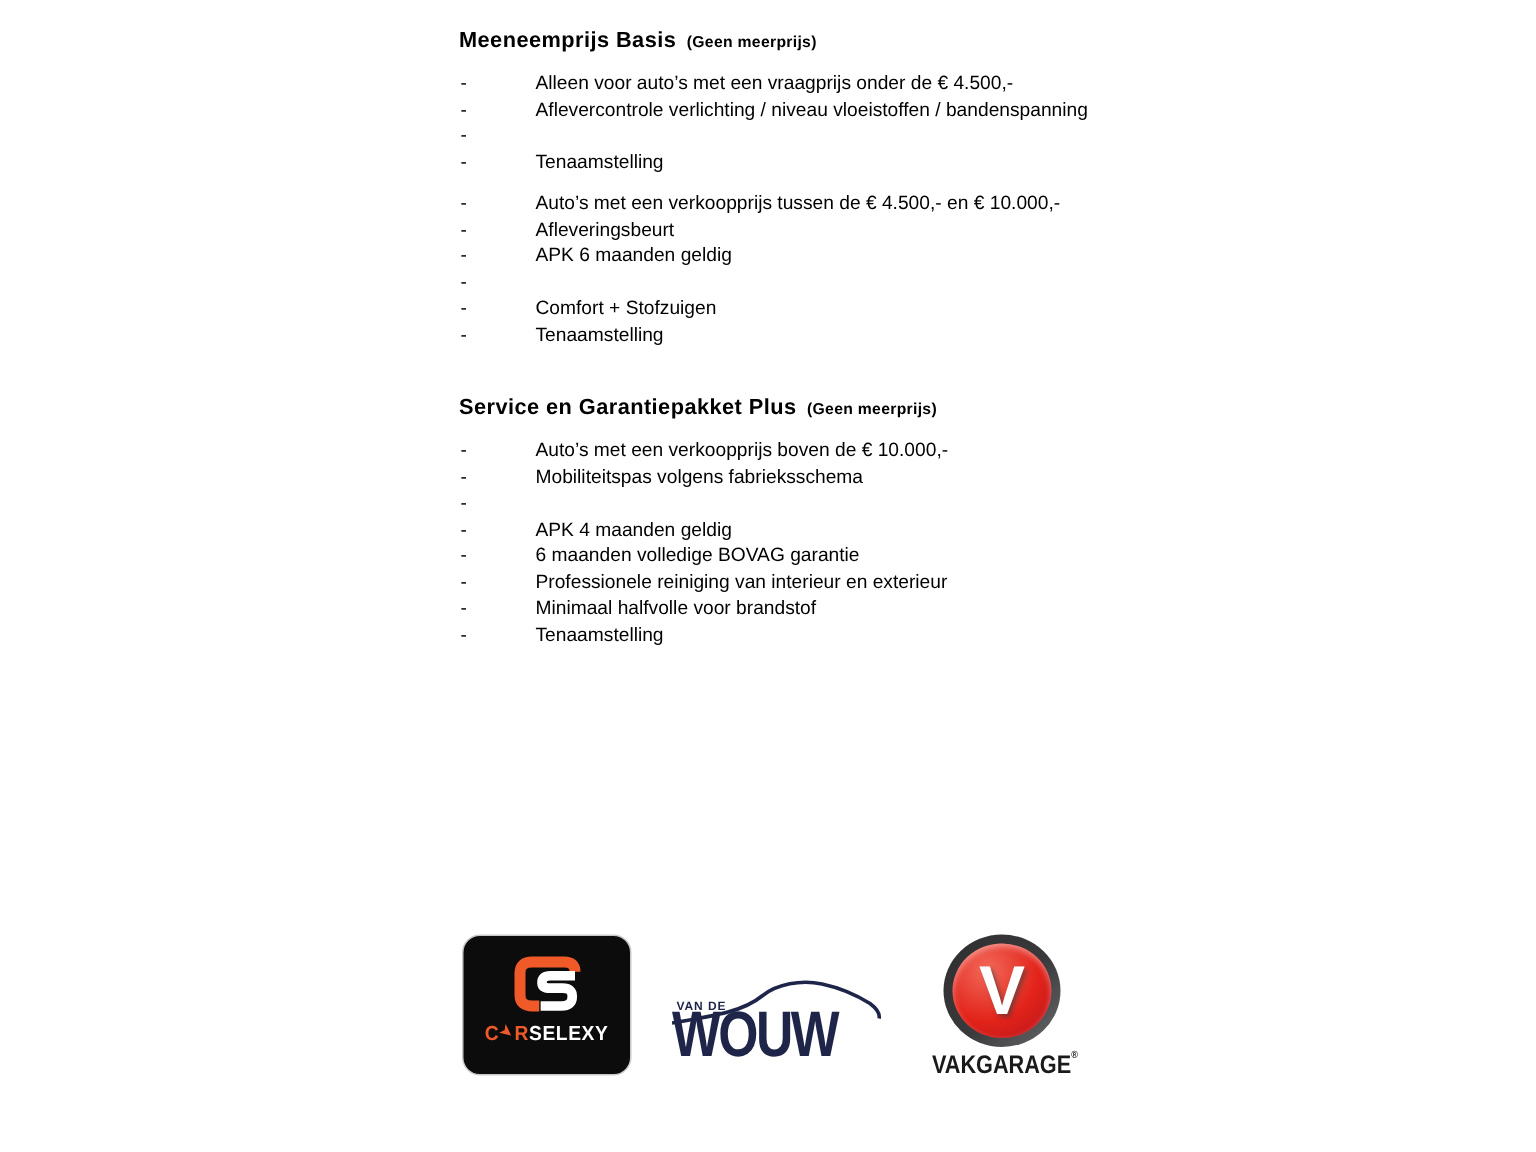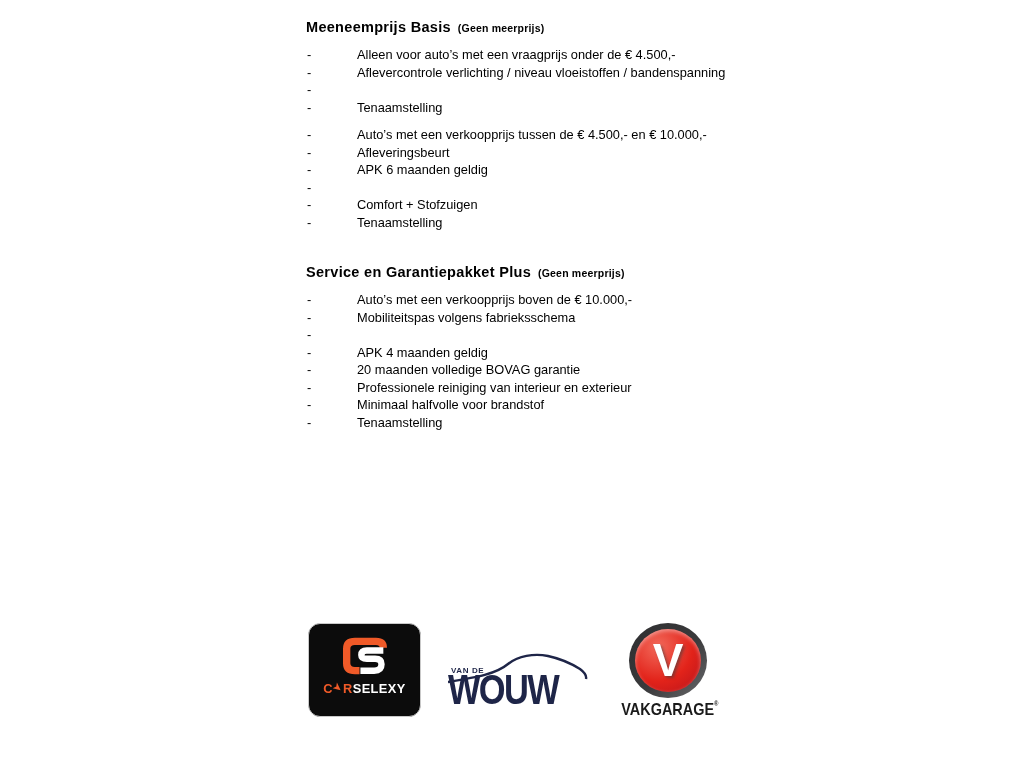--- a/index.html
+++ b/index.html
@@ -144,21 +144,21 @@
           </li>
         <li class="item">
             <span class="dash">-</span>
           </li>
         <li class="item">
             <span class="dash">-</span>
             <span class="item-text">APK 4 maanden geldig</span>
           </li>
         <li class="item">
             <span class="dash">-</span>
-            <span class="item-text">20 maanden volledige BOVAG garantie</span>
+            <span class="item-text">6 maanden volledige BOVAG garantie</span>
           </li>
         <li class="item">
             <span class="dash">-</span>
             <span class="item-text">Professionele reiniging van interieur en exterieur</span>
           </li>
         <li class="item">
             <span class="dash">-</span>
             <span class="item-text">Minimaal halfvolle voor brandstof</span>
           </li>
         <li class="item">

